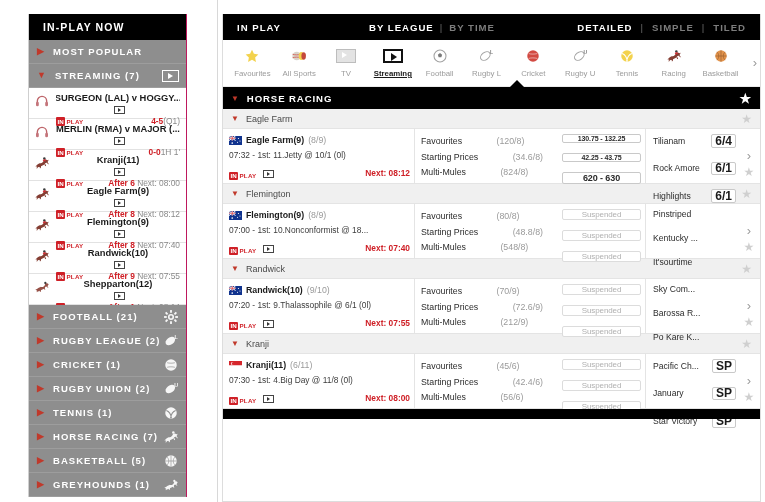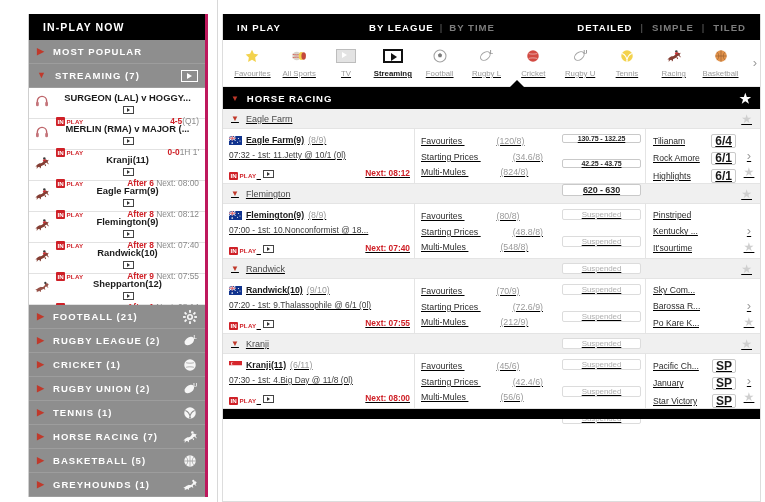--- a/index.html
+++ b/index.html
@@ -12,21 +12,21 @@
   .app { position: relative; width: 765px; height: 502px; display: flex; background:#fff; }
 
   
   .sidebar {
     width: 218px; height: 502px;
     background: #ffffff;
     border-right: 1px solid #d8d8d8;
     display: flex; flex-direction: column;
     padding: 14px 10px 0 28px;
   }
-  .sb-inner { width: 180px; border-left:1px solid #cfcfcf; border-right:3px solid #be185d; }
+  .sb-inner { width: 159px; border-left:1px solid #cfcfcf; border-right:1px solid #be185d; }
 
   .sb-head {
     background: #000; color: #fff;
     font-size: 10.5px; font-weight: bold; letter-spacing: 1.1px;
     padding: 7px 0 7px 14px; height: 26px;
   }
   .sb-cat {
     background: #8e8e8e; color: #fff;
     font-size: 9.5px; font-weight: bold; letter-spacing: 1.05px;
     height: 24px; display: flex; align-items: center;
@@ -87,21 +87,21 @@
   .tvbox-xs { width:11px; height:8px; border-width:1.2px; margin-left:2px; }
   .tvbox-xs::after{ left:3px; top:1.2px; border-left:3.4px solid #333;
     border-top:2.2px solid transparent; border-bottom:2.2px solid transparent; }
   .sb-ev .score { font-size:8.4px; color:#cf2027; font-weight:bold; }
   .sb-ev .score .gry { color:#8a8a8a; font-weight:normal; }
   .sb-ev .nxt { font-size:8.4px; color:#8a8a8a;text-align:right; }
   .sb-ev .nxt b { color:#cf2027; }
 
   
   .main { flex:1; height:502px; padding:14px 4px 0 4px; display:flex; flex-direction:column; background:#fff; }
-  .main-inner { flex:1; display:flex; flex-direction:column; border:1px solid #ddd; border-top:none; overflow:hidden;text-decoration:underline; }
+  .main-inner { flex:1; display:flex; flex-direction:column; border:1px solid #ddd; border-top:none; overflow:hidden; }
 
   .topbar {
     background:#000; color:#fff; height:26px;
     display:flex; align-items:center; padding:0 14px;
     font-size:9.6px; font-weight:bold; letter-spacing:1px;
   }
   .topbar .ttl { flex:0 0 auto; }
   .topbar .grp { display:flex; align-items:center; gap:6px; }
   .topbar .g1 { margin-left:88px; }
   .topbar .g2 { margin-left:auto;gap:8px; }
@@ -159,31 +159,31 @@
   .rc-l3 .nx b { color:#cf2027; }
 
   .flag { width:13px; height:9px; flex:0 0 13px; display:block; }
 
   .rc-mkts { flex:1; padding:5px 0 4px 6px; min-width:0; }
   .mkt { font-size:8.8px; line-height:15.5px; color:#2b2b2b; white-space:nowrap;
          overflow:hidden; text-overflow:ellipsis; }
   .mkt .g { color:#9a9a9a;margin-left:32px; }
 
   .rc-odds { width:86px; padding:5px 4px 4px 2px;
-             display:flex; flex-direction:column; gap:16px;
+             display:flex; flex-direction:column; gap:10px;
              border-right:1px solid #e4e4e4; }
   .oddsbox {
     border:1px solid #c9c9c9; background:#fff; border-radius:2px;
     height:13.5px; display:flex; align-items:center; justify-content:center;
     font-size:7px; font-weight:bold; color:#2b2b2b; letter-spacing:-.1px;
   }
   .oddsbox.big { font-size:9px; }
   .oddsbox.susp { color:#b0b0b0; font-weight:normal; font-size:8px; border-color:#dcdcdc; }
 
-  .rc-sel { width:92px; padding:5px 2px 4px 7px; display:flex; flex-direction:column; gap:4px; }
+  .rc-sel { width:92px; padding:5px 2px 4px 7px; display:flex; flex-direction:column; gap:14px; }
   .selrow { display:flex; align-items:center; justify-content:space-between; height:13.5px; gap:4px; }
   .selrow .snm { font-size:8.6px; color:#2b2b2b; white-space:nowrap; overflow:hidden; text-overflow:ellipsis; }
   .pricebox {
     border:1px solid #c9c9c9; background:#fff; border-radius:2px;
     min-width:22px; height:13.5px; padding:0 3px;
     display:flex; align-items:center; justify-content:center;
     font-size:12px; font-weight:bold; color:#1b1b1b; flex:0 0 auto;
   }
   .rc-tail { width:22px; display:flex; flex-direction:column;
              align-items:center; justify-content:center; gap:6px; padding:6px 0; }

